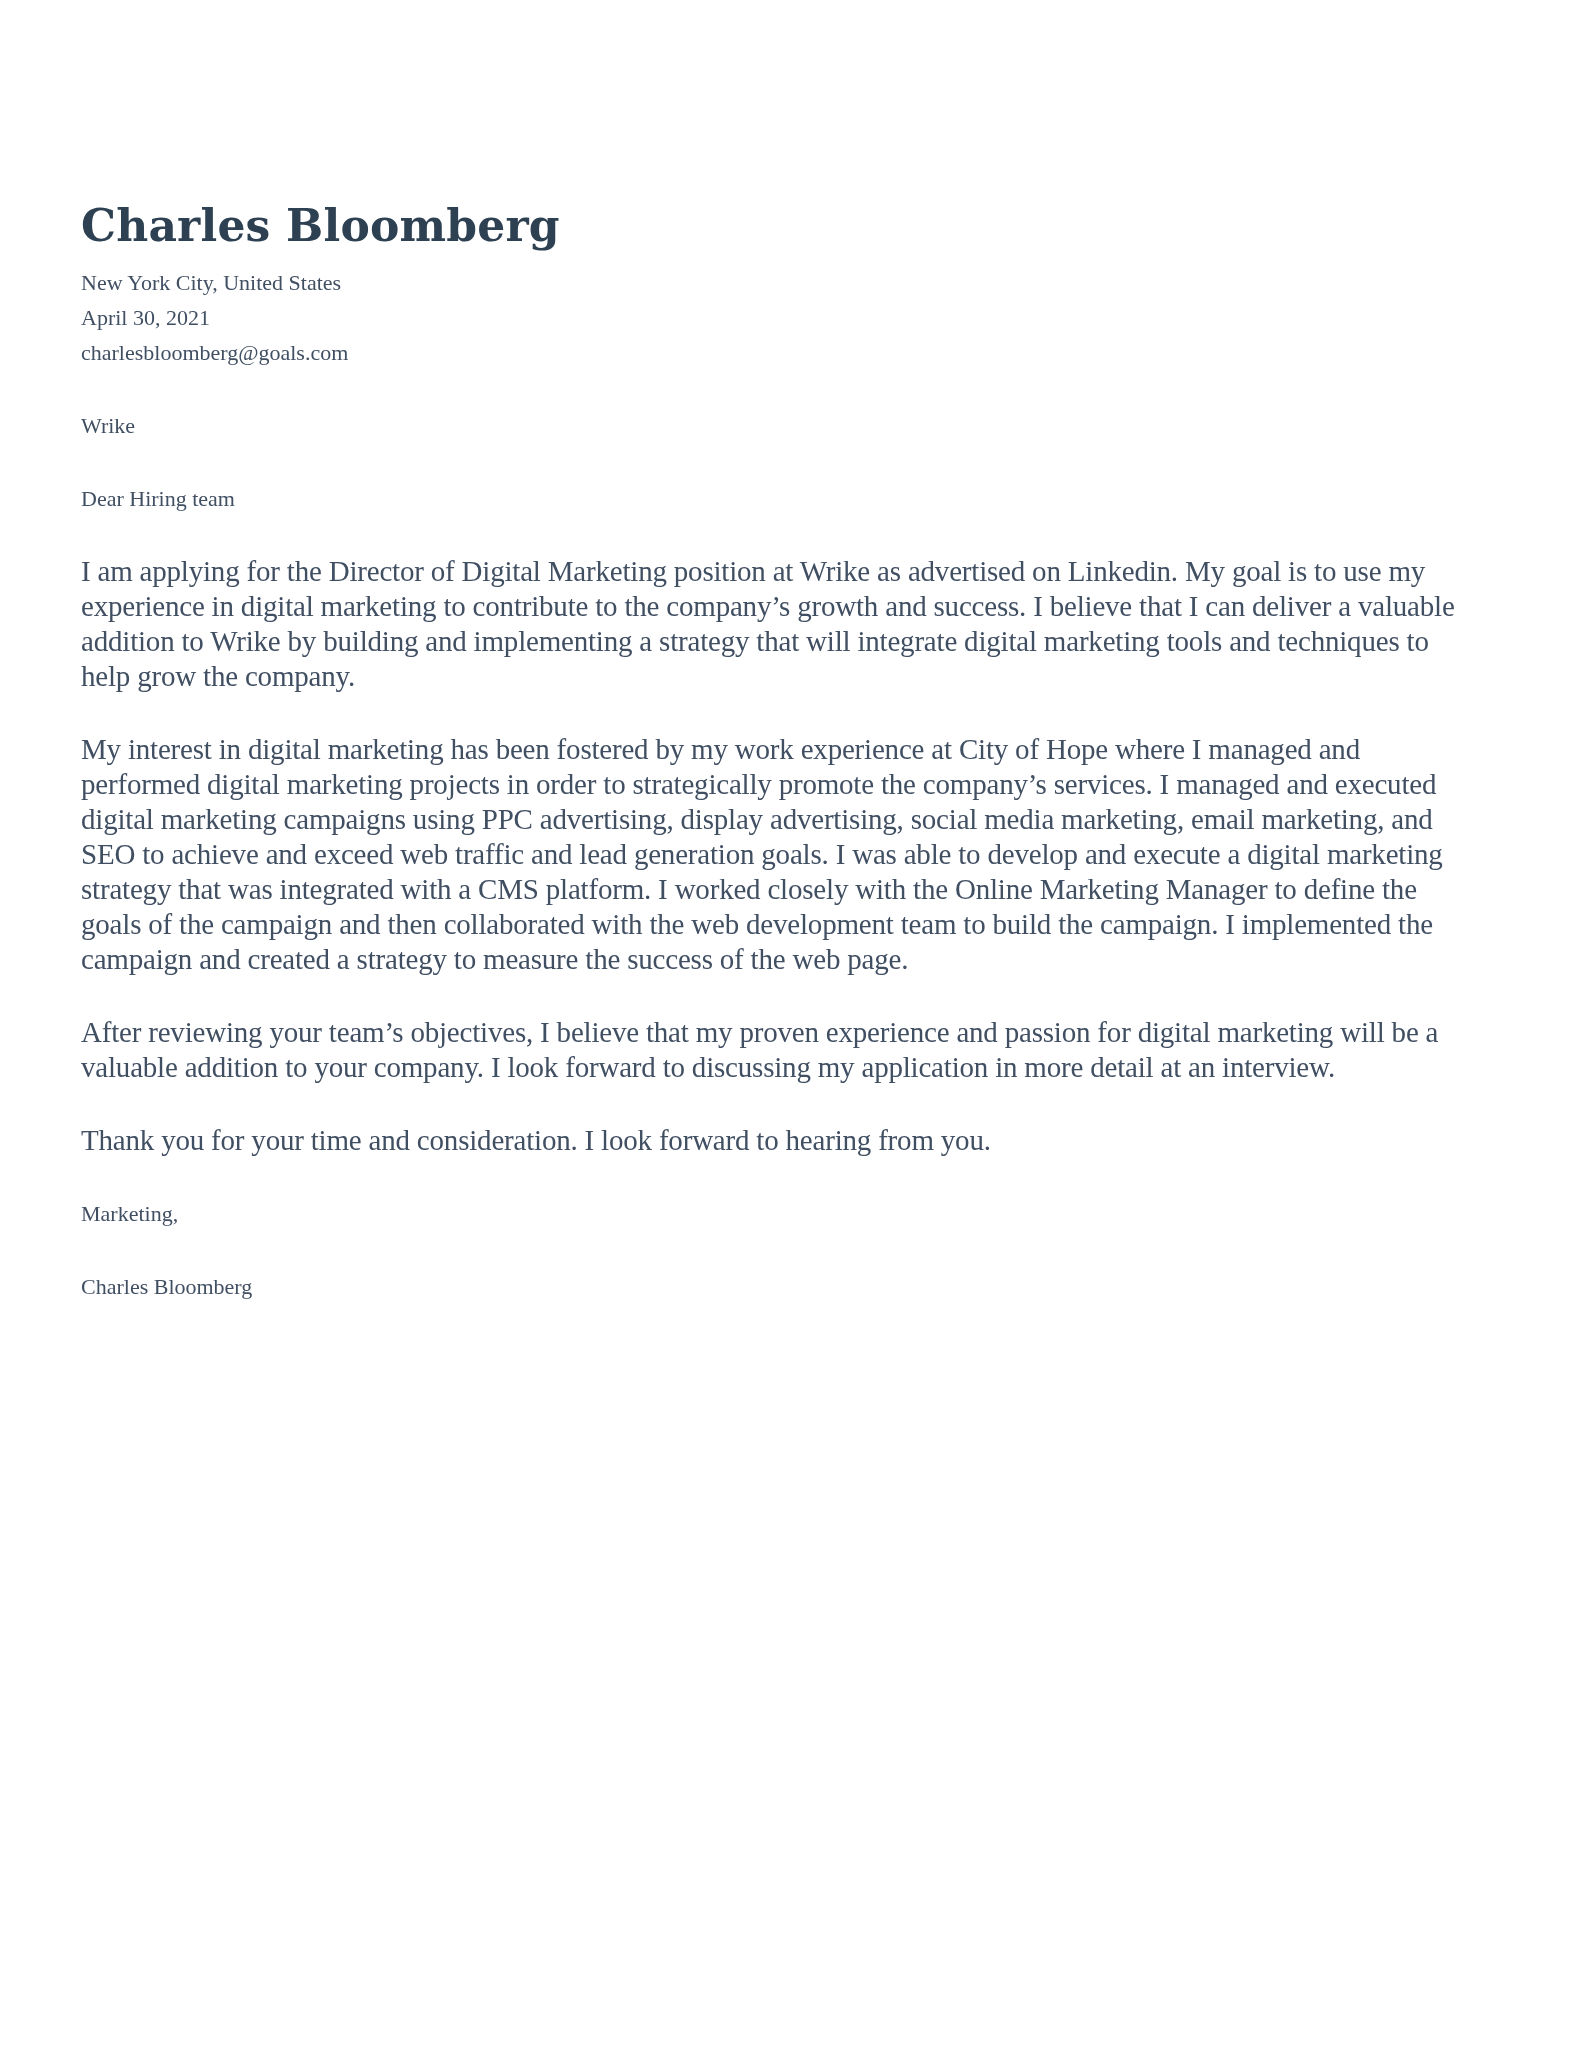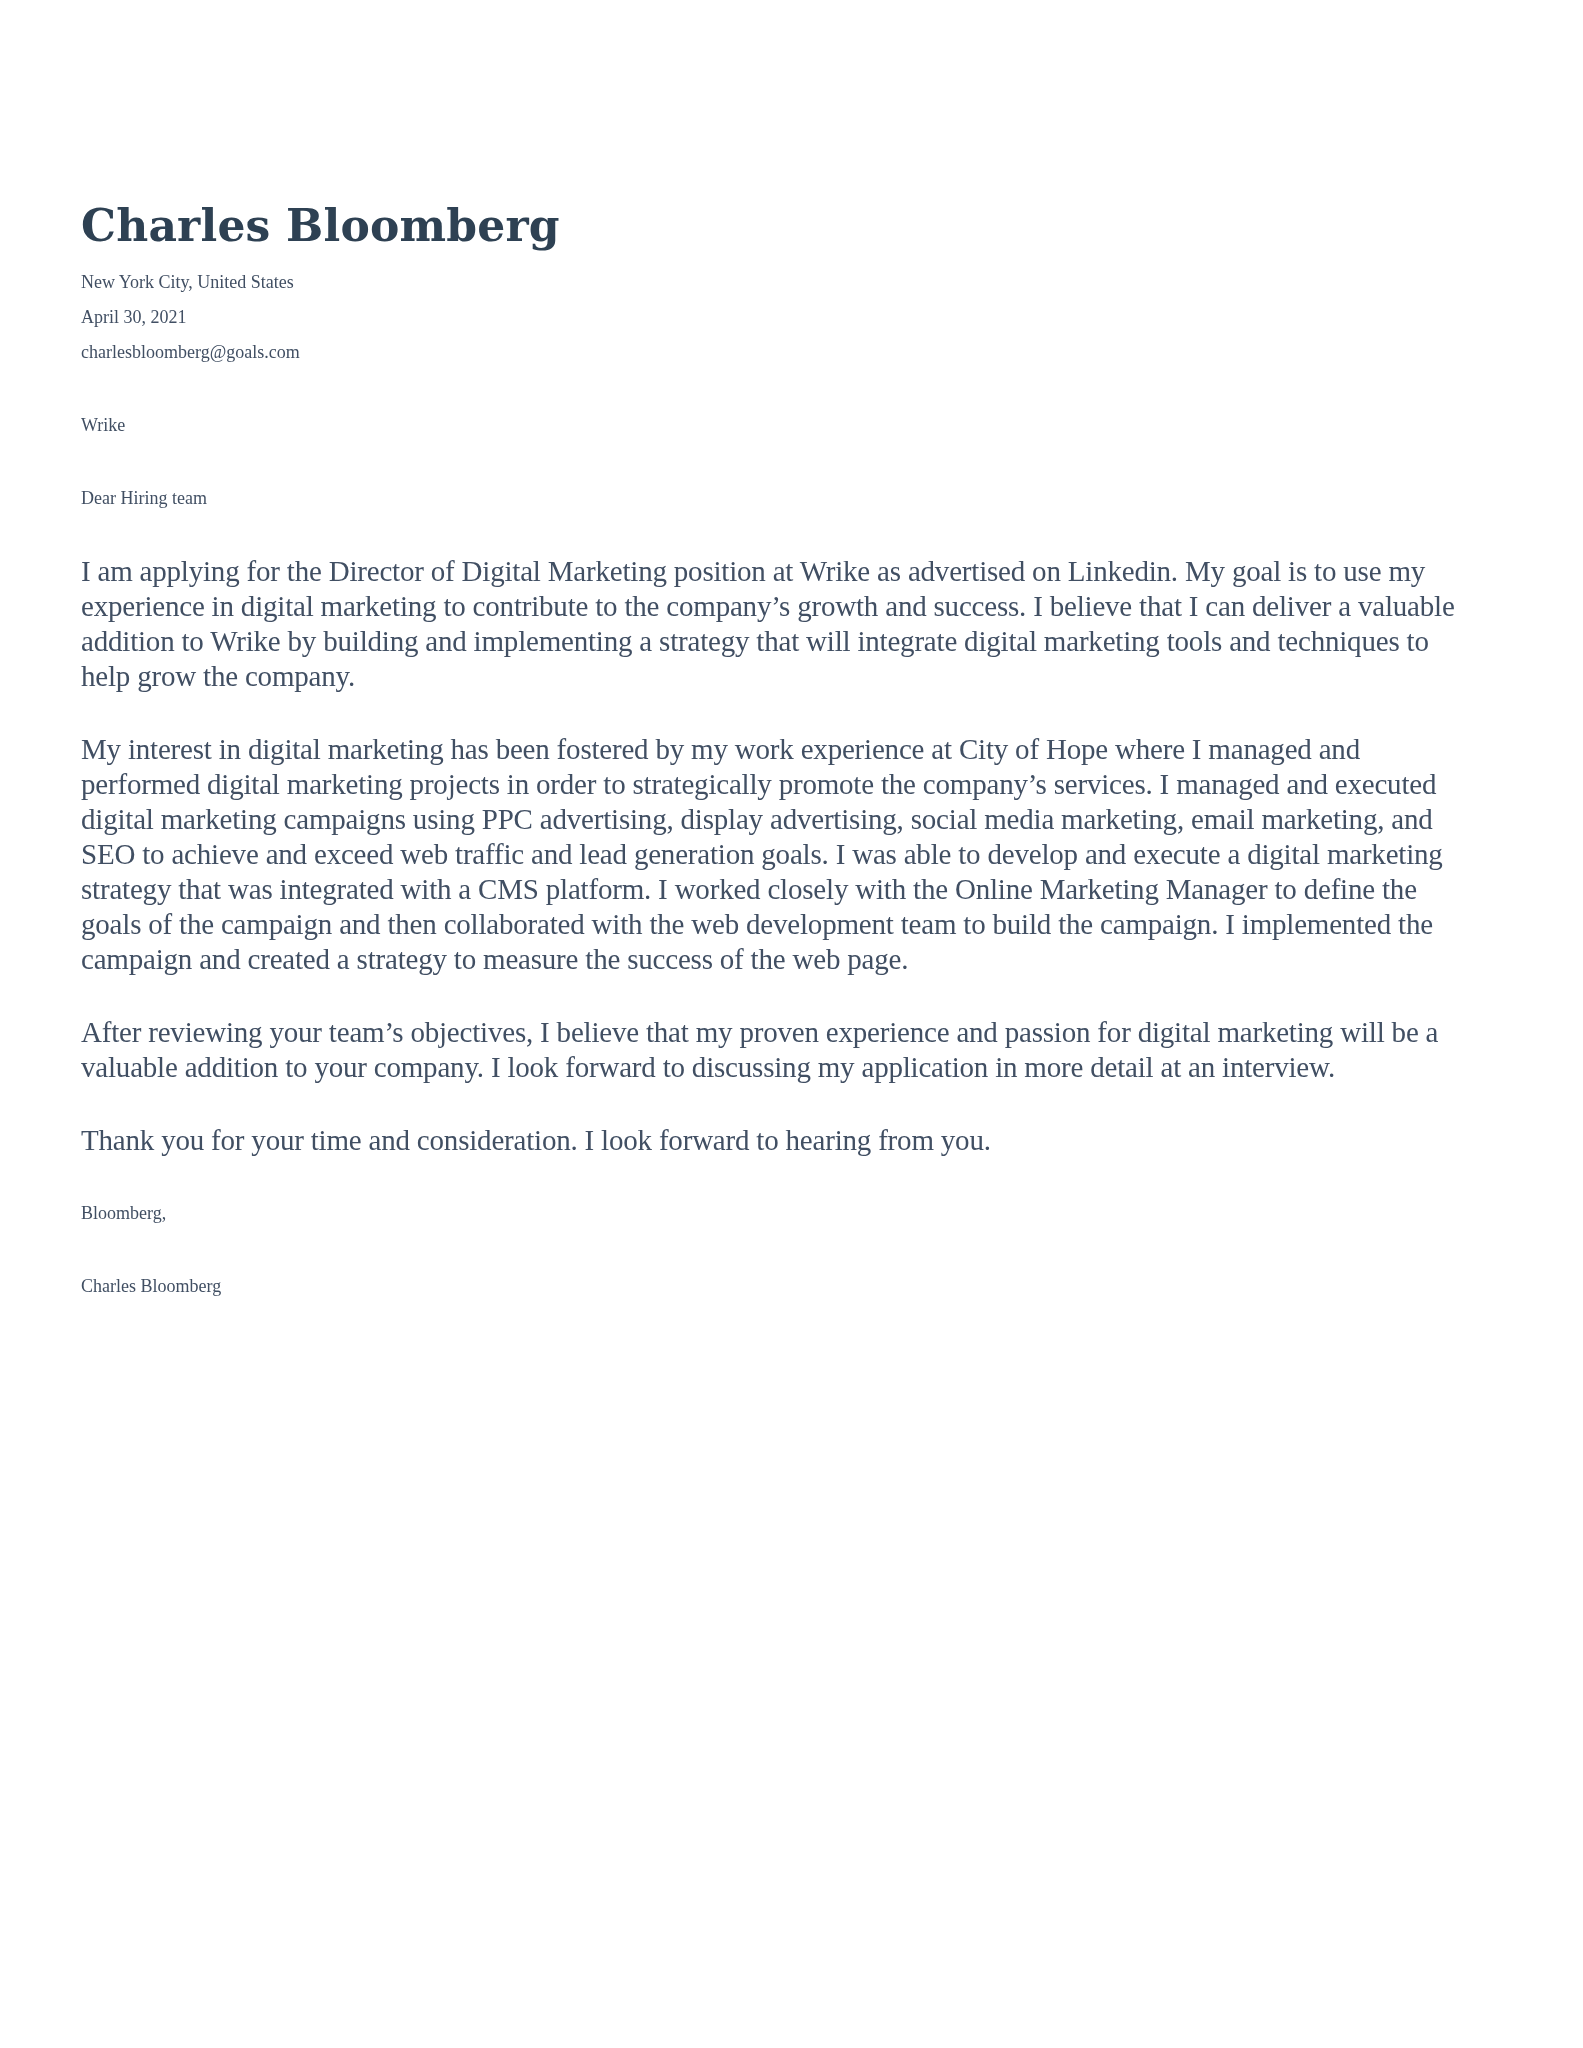--- a/index.html
+++ b/index.html
@@ -18,21 +18,21 @@
     font-family: "DejaVu Serif", "Liberation Serif", serif;
     font-size: 44px;
     line-height: 1.05;
     font-weight: 700;
     color: #2e4153;
     letter-spacing: 0.2px;
     margin: 0 0 16px 0;
   }
   .contact-block { margin: 0 0 38px 0; }
   .contact-line, .body-line {
-    font-size: 18px;
+    font-size: 22px;
     line-height: 35px;
     color: #414f63;
   }
   .block { margin: 0 0 38px 0; }
   .paragraph {
     font-size: 29px;
     line-height: 35px;
     color: #414f63;
     max-width: 1400px;
     letter-spacing: -0.2px;
@@ -56,17 +56,17 @@
   <div class="block body-line">Dear Hiring team</div>
 
   <p class="paragraph block">I am applying for the Director of Digital Marketing position at Wrike as advertised on Linkedin. My goal is to use my experience in digital marketing to contribute to the company’s growth and success. I believe that I can deliver a valuable addition to Wrike by building and implementing a strategy that will integrate digital marketing tools and techniques to help grow the company.</p>
 
   <p class="paragraph block">My interest in digital marketing has been fostered by my work experience at City of Hope where I managed and performed digital marketing projects in order to strategically promote the company’s services. I managed and executed digital marketing campaigns using PPC advertising, display advertising, social media marketing, email marketing, and SEO to achieve and exceed web traffic and lead generation goals. I was able to develop and execute a digital marketing strategy that was integrated with a CMS platform. I worked closely with the Online Marketing Manager to define the goals of the campaign and then collaborated with the web development team to build the campaign. I implemented the campaign and created a strategy to measure the success of the web page.</p>
 
   <p class="paragraph block">After reviewing your team’s objectives, I believe that my proven experience and passion for digital marketing will be a valuable addition to your company. I look forward to discussing my application in more detail at an interview.</p>
 
   <p class="paragraph block">Thank you for your time and consideration. I look forward to hearing from you.</p>
 
-  <div class="block body-line">Bloomberg,</div>
+  <div class="block body-line">Marketing,</div>
 
   <div class="block body-line">Charles Bloomberg</div>
 
 </div>
 
 </body></html>

